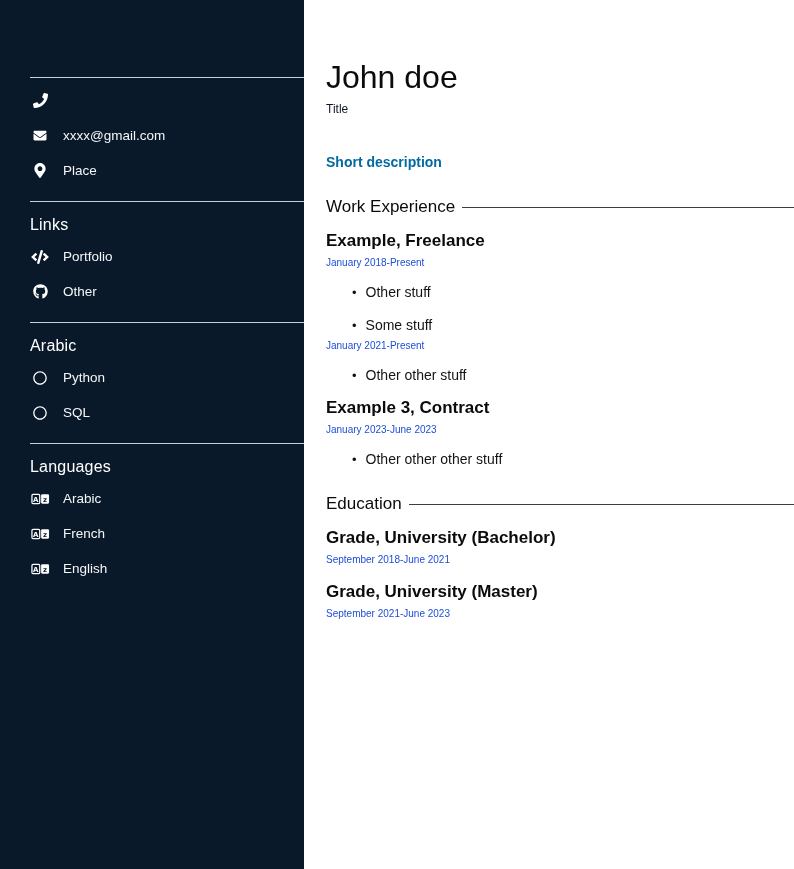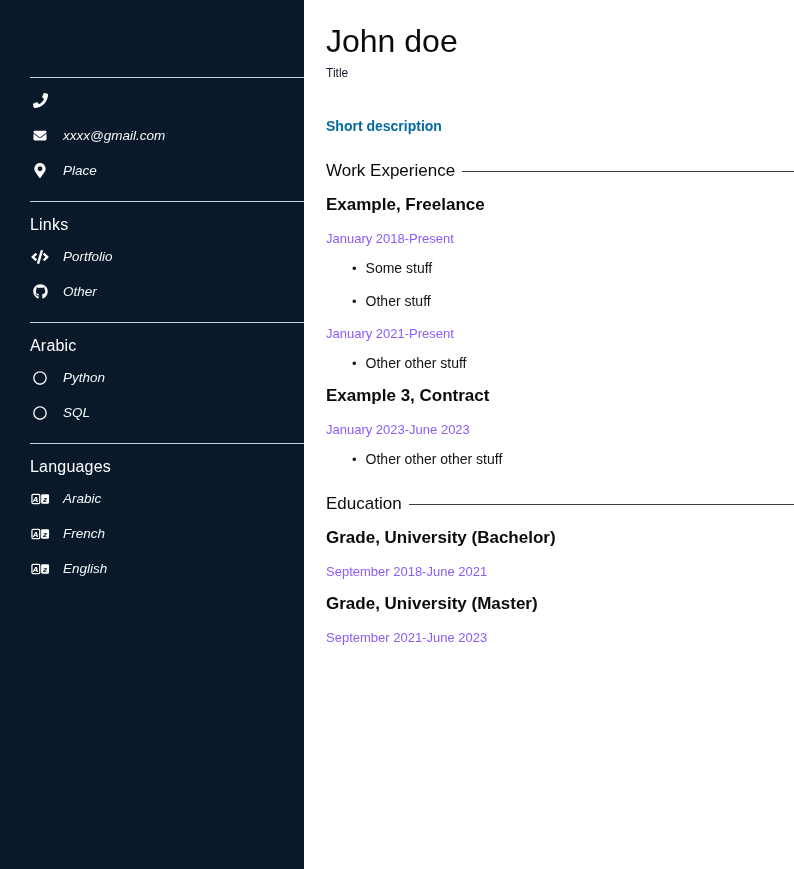--- a/index.html
+++ b/index.html
@@ -17,41 +17,41 @@
   }
   .side-heading{
     font-size:16px;font-weight:400;margin:0;line-height:19px;letter-spacing:.2px;
   }
   .side-rule{
     border:none;border-top:1px solid rgba(235,240,245,.85);
     margin:0;height:0;
   }
   .rule-below-heading{margin-top:24px;}
   .rule-section{margin-top:17px;}
-  .side-list{margin:0;font-style:italic;}
+  .side-list{margin:0;}
   .side-row{
     display:flex;align-items:center;height:27px;margin-top:8px;
   }
   .side-row .ic{
     width:20px;display:flex;justify-content:center;align-items:center;flex:none;
   }
   .side-row .ic svg{display:block;}
   .side-row .lbl{
     margin-left:13px;font-size:13.5px;line-height:16px;color:#f4f7fa;
   }
   .side-section-heading{margin-top:13px;}
   .first-row-after-heading{margin-top:9px;}
 
   
   .main{
     position:absolute;left:304px;top:0;width:490px;height:869px;
     box-sizing:border-box;padding-left:22px;
   }
   .person-name{
-    font-size:32px;font-weight:400;margin:24px 0 0;line-height:35px;color:#0b0b0b;
+    font-size:32px;font-weight:400;margin:60px 0 0;line-height:35px;color:#0b0b0b;
   }
   .person-title{
     font-size:12px;margin:5px 0 0;line-height:19px;color:#0f172a;
   }
   .person-desc{
     font-size:14px;margin:35px 0 0;line-height:17px;color:#0369a1;font-weight:bold;
   }
   .section-header{
     display:flex;align-items:baseline;margin-top:25px;
   }
@@ -59,21 +59,21 @@
     font-size:17px;font-weight:400;line-height:21px;color:#0b0b0b;flex:none;
   }
   .section-header .rule{
     flex:1 1 auto;border-bottom:1.6px solid #3d3d3d;margin-left:7px;
     transform:translateY(-4px);
   }
   .entry-title{
     font-size:17px;font-weight:700;margin:14px 0 0;line-height:20px;color:#0b0b0b;
   }
   .entry-date{
-    font-size:13px;margin:16px 0 0;line-height:16px;color:#8b5cf6;
+    font-size:10px;margin:4px 0 0;line-height:16px;color:#1d4ed8;
   }
   .bullet-list{
     list-style:none;margin:13px 0 0;padding:0 0 0 26px;
   }
   .bullet-list li{
     font-size:14px;line-height:17px;margin:0 0 16px;color:#141414;
   }
   .bullet-list li:last-child{margin-bottom:2px;}
   .bullet-list li::before{
     content:"\2022";margin-right:9px;font-size:13px;
@@ -205,22 +205,22 @@
   <p class="person-desc">Short description</p>
 
   <div class="section-header">
     <span class="heading">Work Experience</span>
     <span class="rule"></span>
   </div>
 
   <h3 class="entry-title">Example, Freelance</h3>
   <p class="entry-date">January 2018-Present</p>
   <ul class="bullet-list">
+    <li>Other stuff</li>
     <li>Some stuff</li>
-    <li>Other stuff</li>
   </ul>
 
   <p class="entry-date">January 2021-Present</p>
   <ul class="bullet-list">
     <li>Other other stuff</li>
   </ul>
 
   <h3 class="entry-title">Example 3, Contract</h3>
   <p class="entry-date">January 2023-June 2023</p>
   <ul class="bullet-list">

